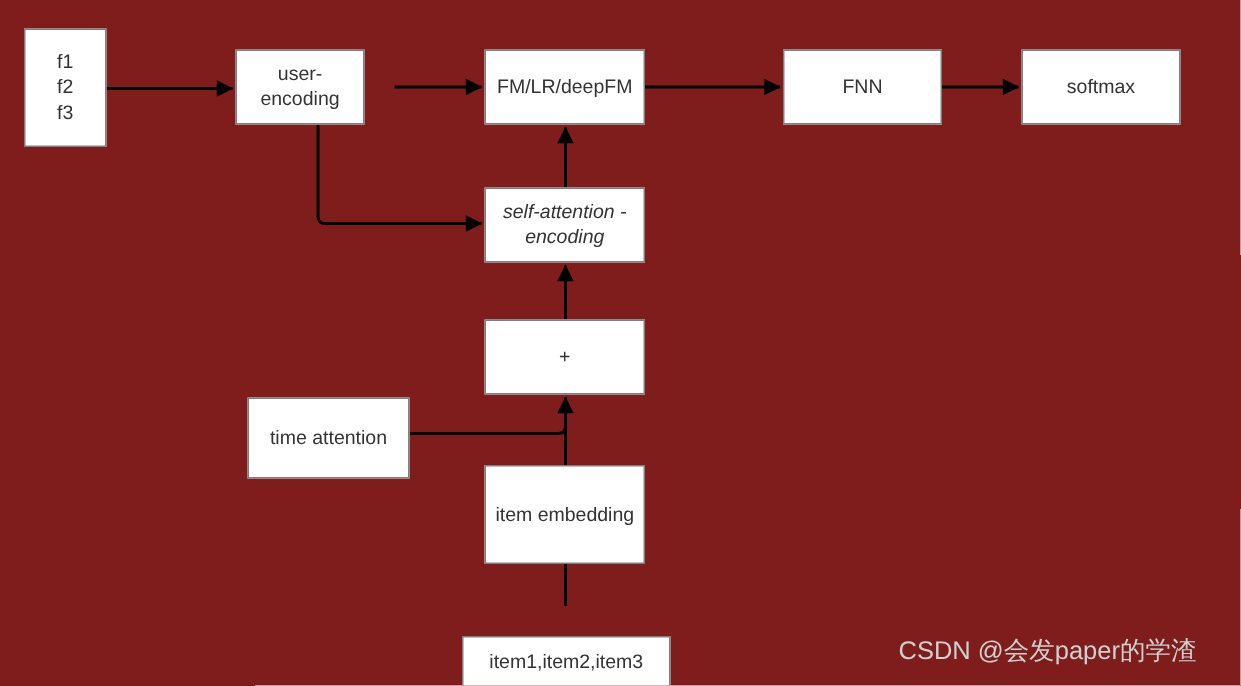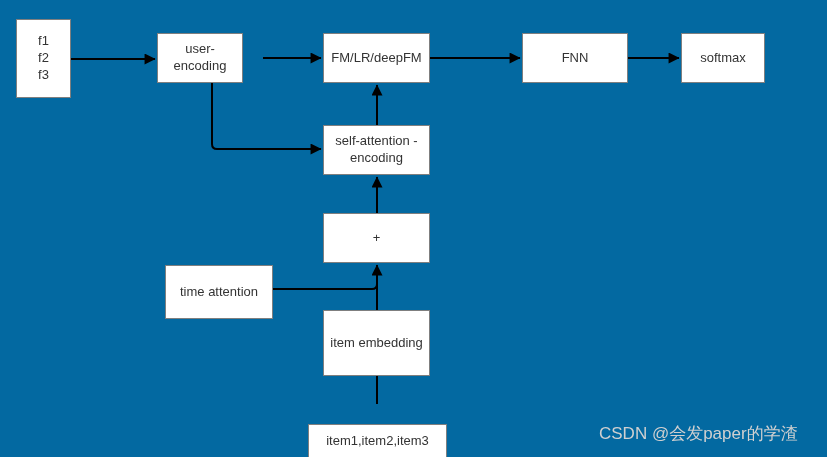--- a/index.html
+++ b/index.html
@@ -5,21 +5,21 @@
   html, body {
     margin: 0;
     padding: 0;
     background: #ffffff;
     font-family: "Liberation Sans", "DejaVu Sans", sans-serif;
   }
   .canvas {
     position: relative;
     width: 827px;
     height: 457px;
-    background: #0369a1;
+    background: #7f1d1d;
     overflow: hidden;
   }
   .edges {
     position: absolute;
     left: 0;
     top: 0;
     width: 827px;
     height: 457px;
   }
   .node {
@@ -85,23 +85,23 @@
   <div class="node" style="left:16px; top:19px; width:55px; height:79px;">f1
 f2
 f3</div>
 
   <div class="node" style="left:157px; top:33px; width:86px; height:50px;">user-encoding</div>
 
   <div class="node" style="left:323px; top:33px; width:107px; height:50px;">FM/LR/deepFM</div>
 
   <div class="node" style="left:522px; top:33px; width:106px; height:50px;">FNN</div>
 
-  <div class="node" style="left:681px; top:33px; width:84px; height:50px;">softmax</div>
+  <div class="node" style="left:681px; top:33px; width:106px; height:50px;">softmax</div>
 
-  <div class="node" style="left:323px; top:125px; width:107px; height:50px;">self-attention -
+  <div class="node" style="left:323px; top:125px; width:107px; height:50px;font-style:italic;">self-attention -
 encoding</div>
 
   <div class="node" style="left:323px; top:213px; width:107px; height:50px;">+</div>
 
   <div class="node" style="left:165px; top:265px; width:108px; height:54px;">time attention</div>
 
   <div class="node" style="left:323px; top:310px; width:107px; height:66px;">item embedding</div>
 
   <div class="node" style="left:308px; top:404px; width:139px; height:35px;margin-top:20px;">item1,item2,item3</div>
 

